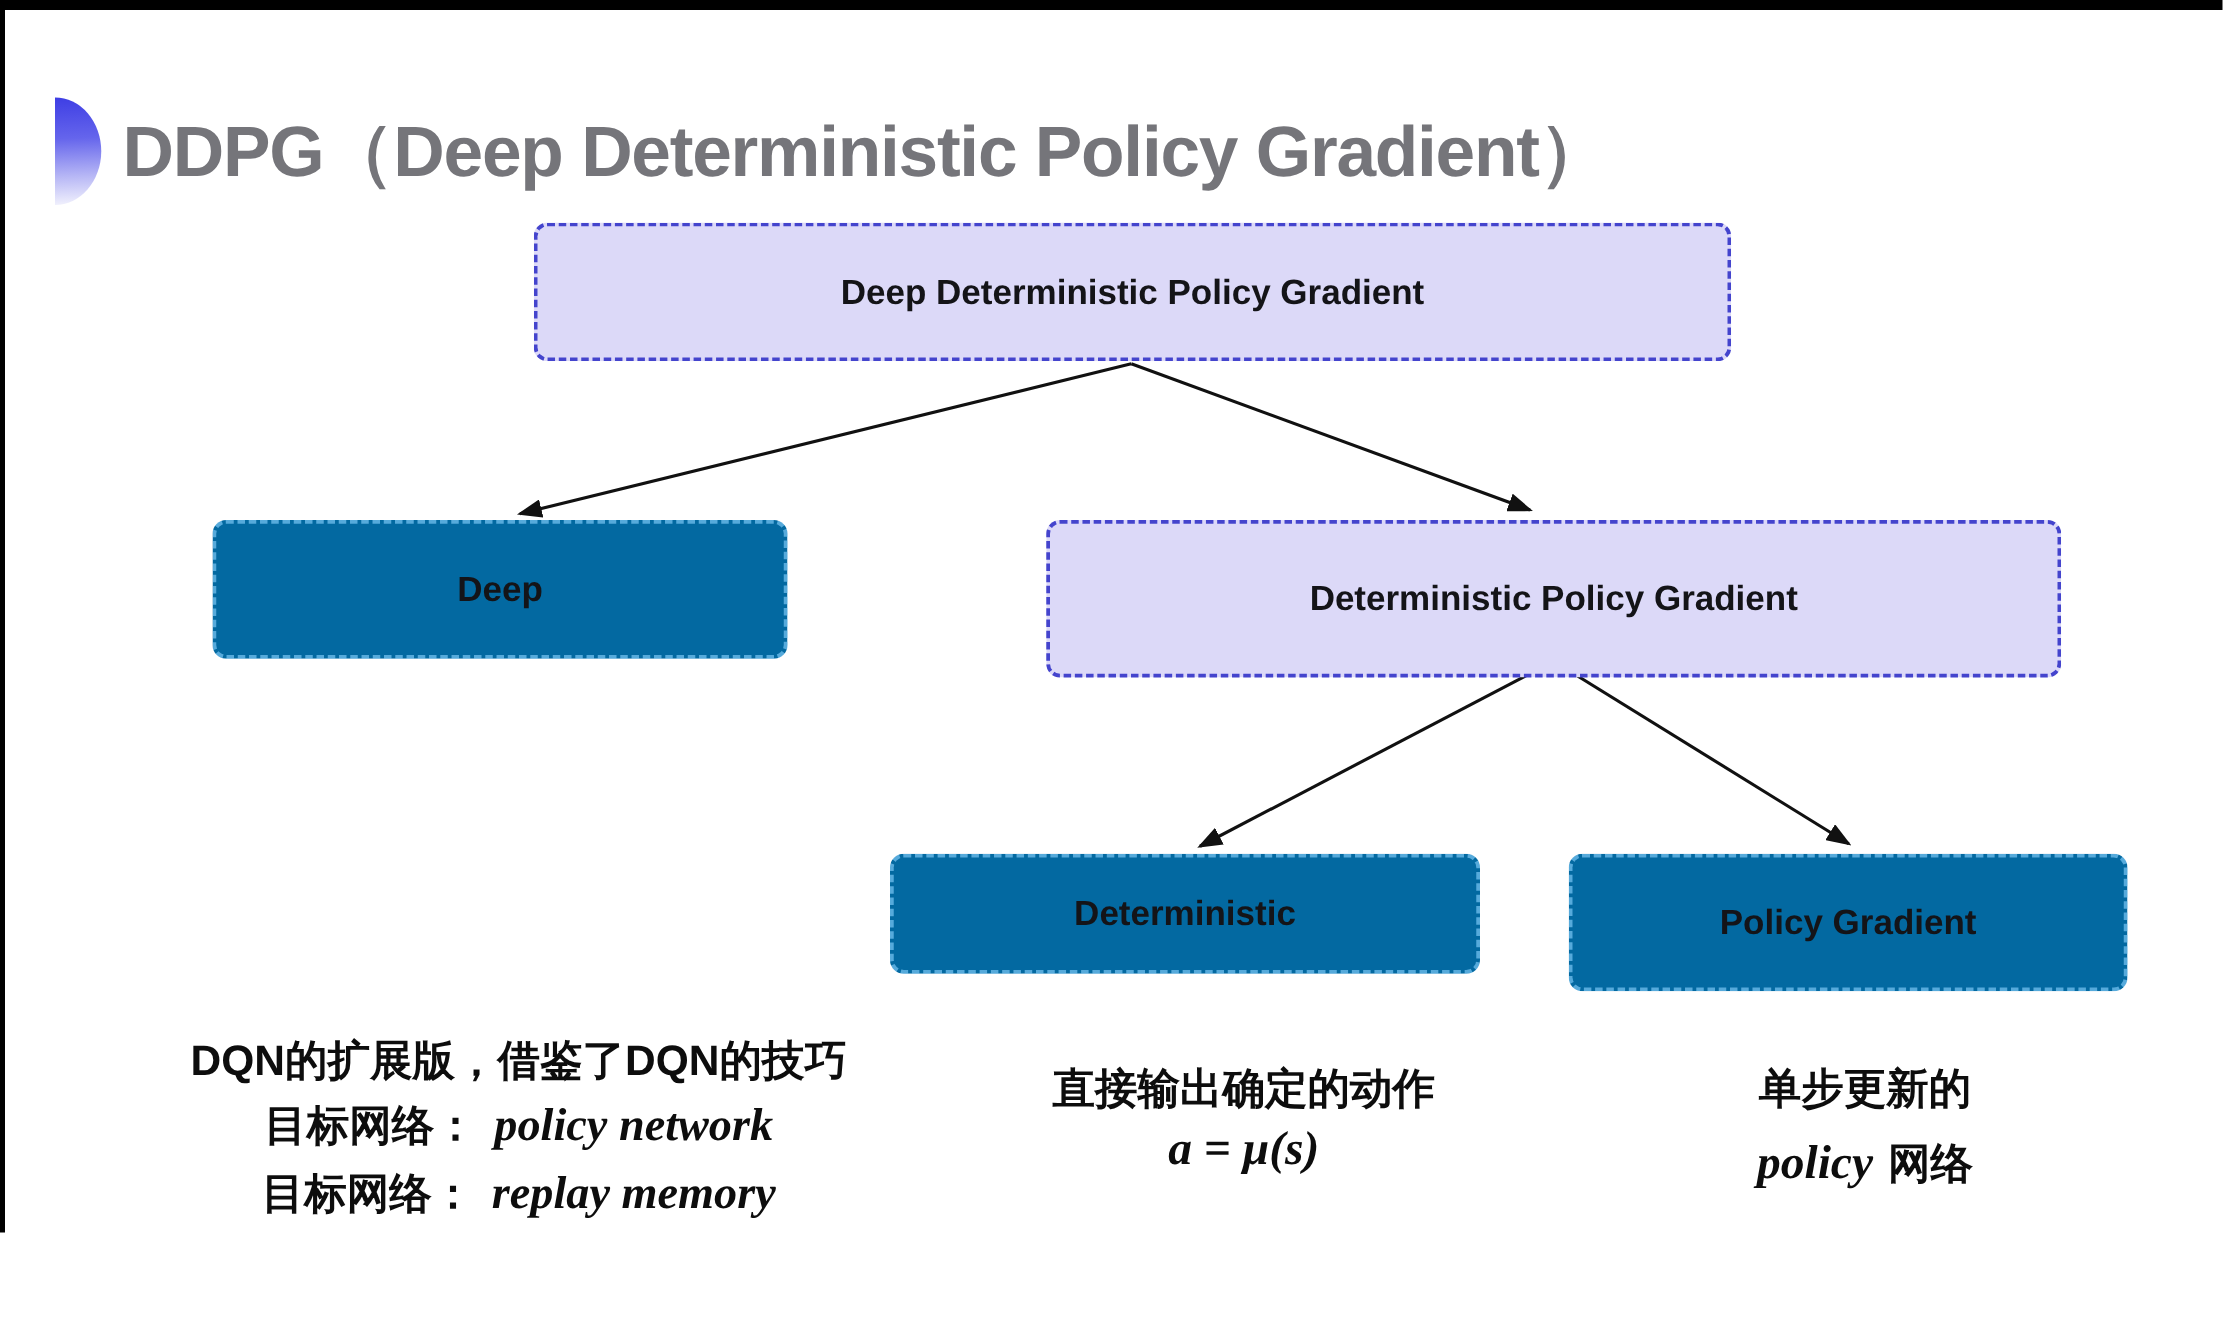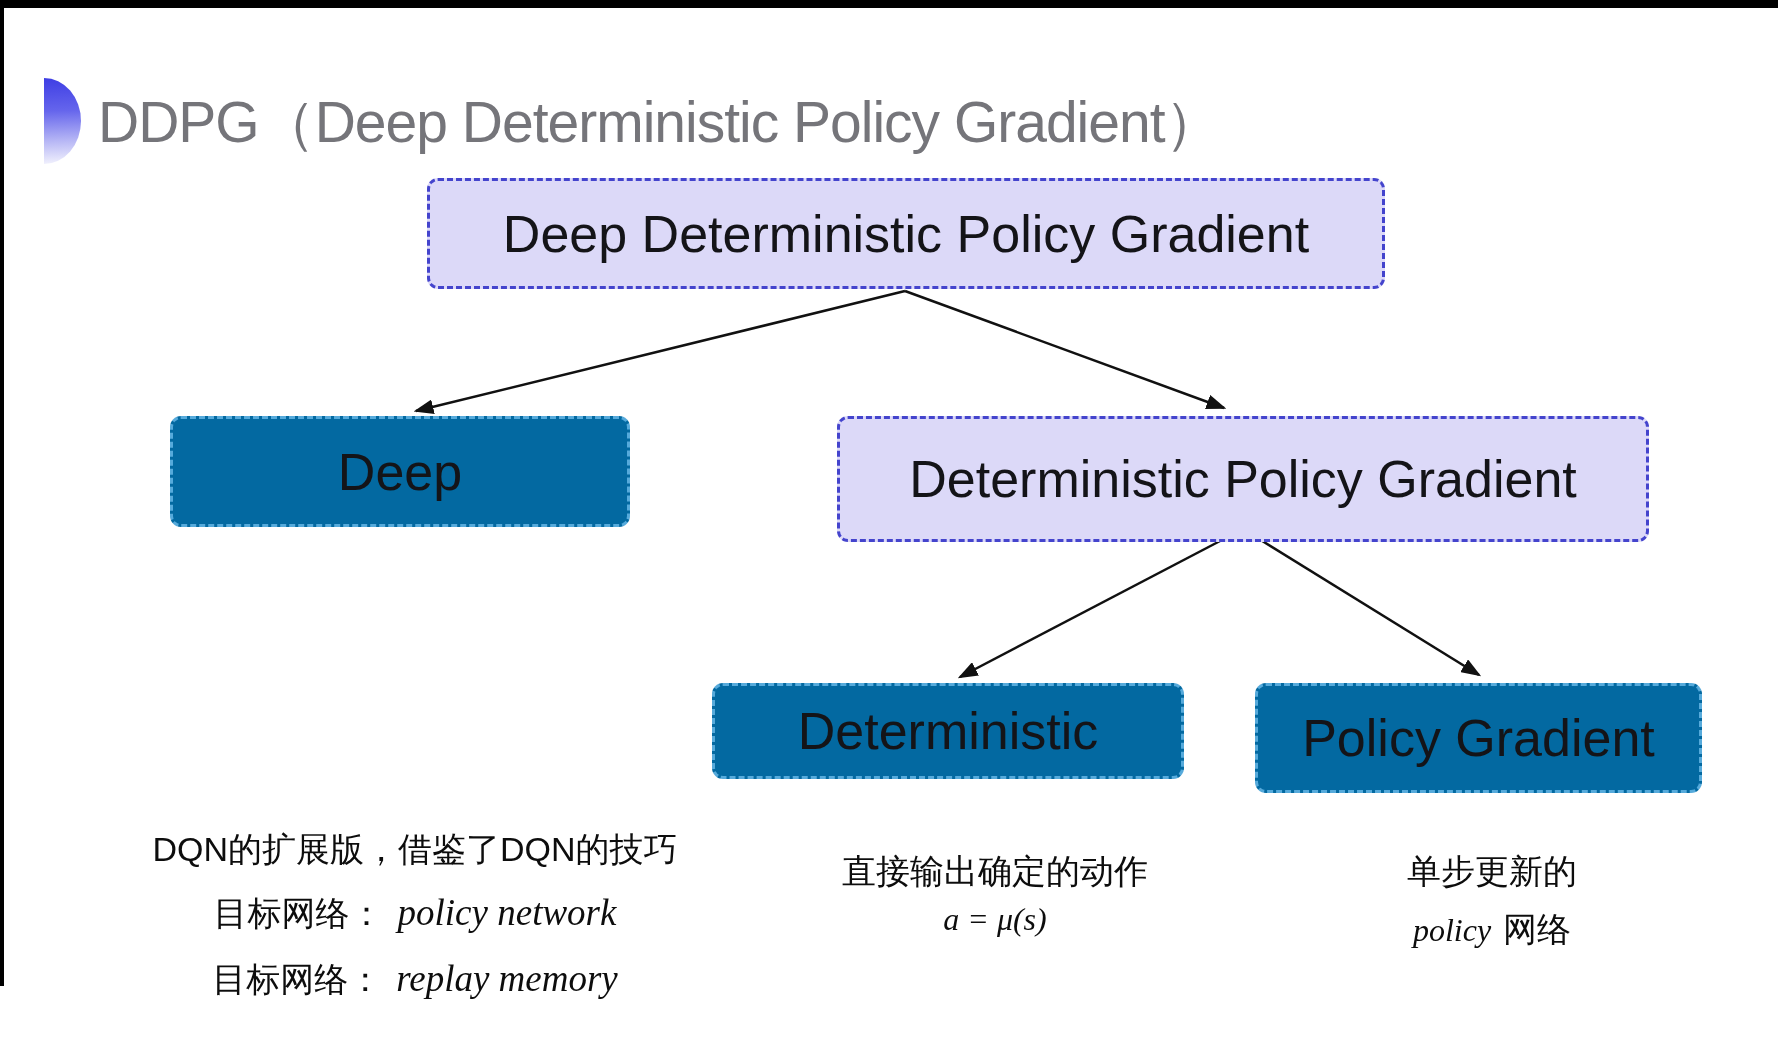--- a/index.html
+++ b/index.html
@@ -2,21 +2,21 @@
 <html><head>
 <meta charset="utf-8">
 <style>
   html,body{
     margin:0;padding:0;
     width:1778px;height:1056px;
     background:#ffffff;
     font-family:"Liberation Sans",sans-serif;
     overflow:hidden;
   }
-  .slide{position:absolute;left:0;top:0;width:1778px;height:1056px;background:#fff;}
+  .slide{position:absolute;left:0;top:0;width:1778px;height:1056px;background:#fff;font-weight:bold;}
 
   
   .edge-top{position:absolute;left:0;top:0;width:1778px;height:8px;background:#000;}
   .edge-left{position:absolute;left:0;top:0;width:4px;height:986px;background:#000;}
 
   
   .title-bullet{
     position:absolute;left:44px;top:78px;width:37px;height:86px;
     background:linear-gradient(178deg,#3e3ee4 0%,#6565ec 38%,#b5b5f5 72%,#f3f3fd 100%);
     border-radius:0 100% 100% 0 / 0 50% 50% 0;
@@ -24,21 +24,21 @@
   .slide-title{
     position:absolute;left:98px;top:80px;height:84px;line-height:84px;
     font-size:57px;color:#75757a;white-space:nowrap;letter-spacing:-1px;
   }
 
   
   .node{
     position:absolute;box-sizing:border-box;
     display:flex;align-items:center;justify-content:center;
     border-radius:11px;border:3px dashed;
-    font-size:52px;color:#141418;
+    font-size:28px;color:#141418;
   }
   .node.purple{background:#dcd9f8;border-color:#4444cd;}
   .node.cyan{background:#0369a1;border-color:#56aadb;}
 
   #node-ddpg{left:427px;top:178px;width:958px;height:111px;}
   #node-deep{left:170px;top:416px;width:460px;height:111px;}
   #node-dpg{left:837px;top:416px;width:812px;height:126px;}
   #node-deterministic{left:712px;top:683px;width:472px;height:96px;}
   #node-policy-gradient{left:1255px;top:683px;width:447px;height:110px;}
 
@@ -46,24 +46,24 @@
 
   
   .note{
     position:absolute;display:flex;flex-direction:column;align-items:center;
     color:#0d0d0d;text-align:center;
   }
   .note .cjk{font-size:34px;line-height:38px;white-space:nowrap;}
   .note .row{display:flex;align-items:baseline;white-space:nowrap;}
   .serif-it{font-family:"Liberation Serif","DejaVu Serif",serif;font-style:italic;}
   .note .val{font-size:37px;margin-left:14px;}
-  .note .formula{font-size:32px;line-height:40px;}
+  .note .formula{font-size:38px;line-height:40px;}
   .note .rest{margin-left:12px;}
 
-  #note-deep{left:110px;top:830px;width:610px;gap:23px;}
+  #note-deep{left:110px;top:830px;width:610px;gap:11px;}
   #note-deterministic{left:795px;top:852px;width:400px;gap:9px;}
   #note-policy-gradient{left:1292px;top:852px;width:400px;gap:20px;}
 </style>
 </head>
 <body>
 
 <div class="slide">
 
   <div class="edge-top"></div>
   <div class="edge-left"></div>

